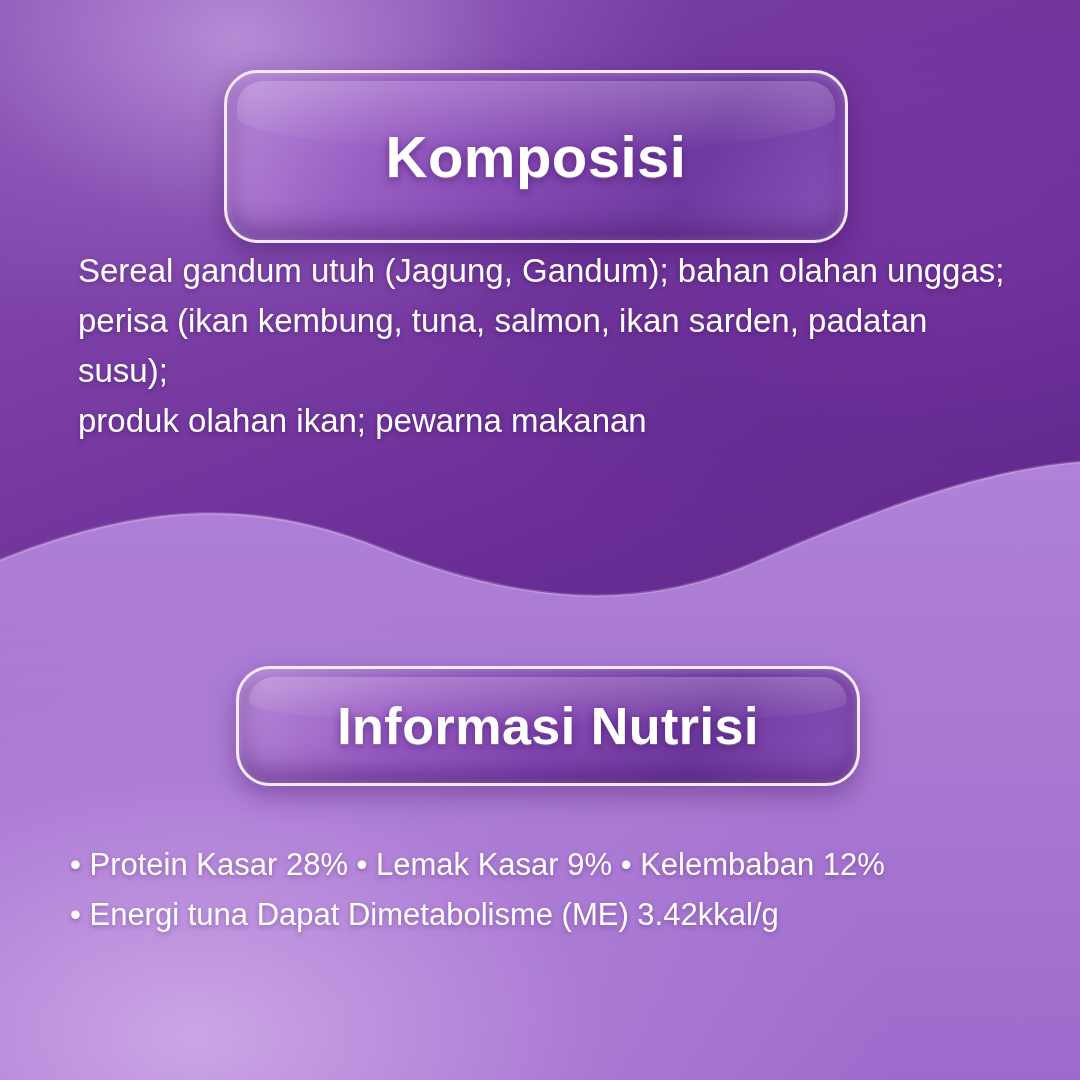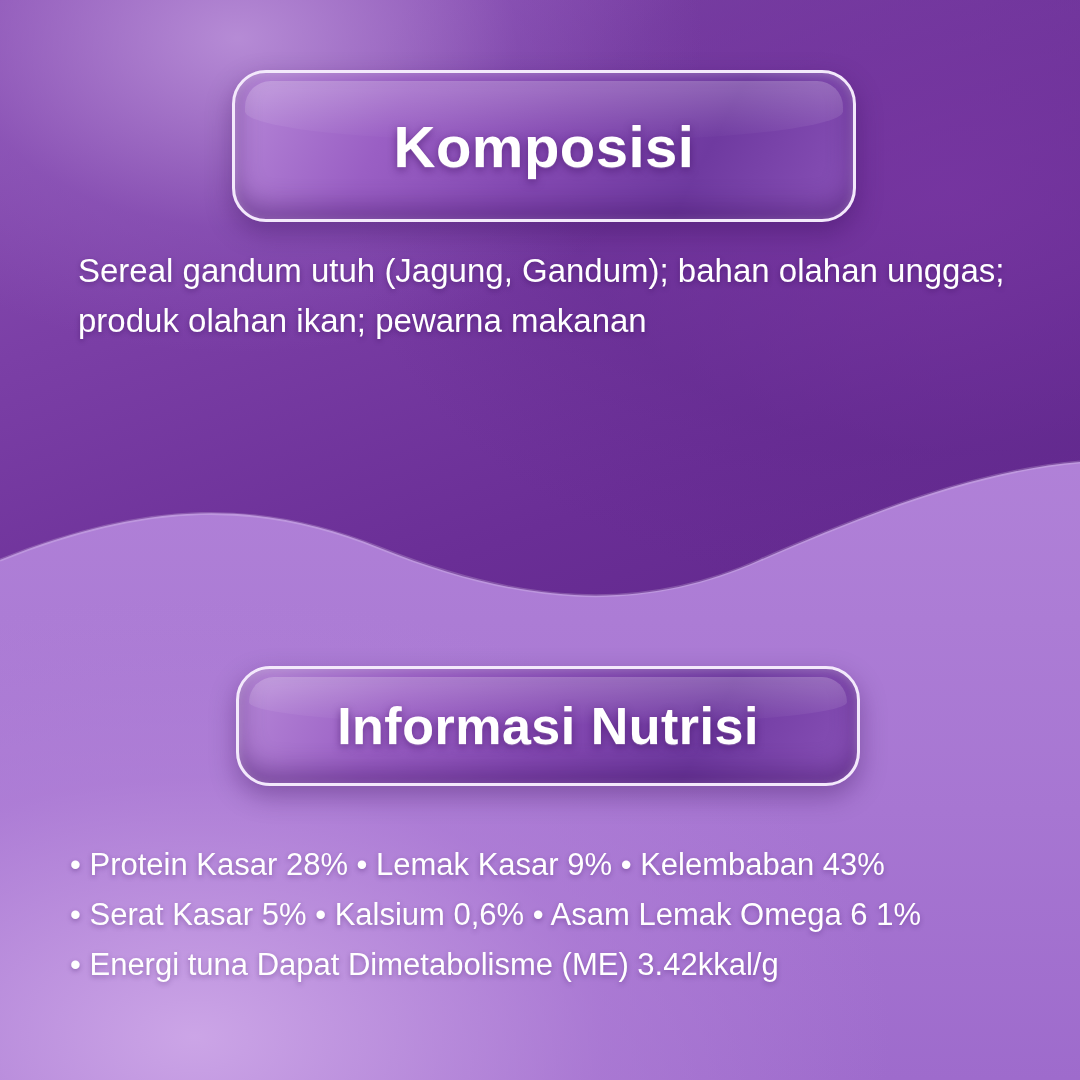--- a/index.html
+++ b/index.html
@@ -80,24 +80,24 @@
     position: relative;
     z-index: 2;
     color: #ffffff;
     font-weight: bold;
     letter-spacing: 0.5px;
     text-shadow: 0 3px 8px rgba(60, 12, 95, 0.55), 0 1px 0 rgba(255,255,255,0.25);
     white-space: nowrap;
   }
 
   #ribbon-komposisi {
-    left: 232px;
+    left: 224px;
     top: 70px;
     width: 624px;
-    height: 152px;
+    height: 173px;
   }
   #ribbon-komposisi .ribbon-title { font-size: 58px; }
 
   #ribbon-nutrisi {
     left: 236px;
     top: 666px;
     width: 624px;
     height: 120px;
   }
   #ribbon-nutrisi .ribbon-title { font-size: 52px; }
@@ -138,26 +138,26 @@
   <svg class="wave-sheen" viewBox="0 0 1080 1080">
     <path d="M0,560 C 150,500 260,500 380,548 C 520,604 640,614 760,560 C 870,512 980,470 1080,462" fill="none" stroke="rgba(255,255,255,0.35)" stroke-width="3"></path>
   </svg>
 
   <div class="ribbon" id="ribbon-komposisi">
     <span class="ribbon-title">Komposisi</span>
   </div>
 
   <div class="ingredients">
     <div class="line">Sereal gandum utuh (Jagung, Gandum); bahan olahan unggas;</div>
+    <div class="line">perisa (ikan kembung, tuna, salmon, ikan sarden, padatan susu);</div>
     <div class="line">produk olahan ikan; pewarna makanan</div>
   </div>
 
   <div class="ribbon" id="ribbon-nutrisi">
     <span class="ribbon-title">Informasi Nutrisi</span>
   </div>
 
   <div class="nutrition">
-    <div class="line">• Protein Kasar 28% • Lemak Kasar 9% • Kelembaban 43%</div>
-    <div class="line">• Serat Kasar 5% • Kalsium 0,6% • Asam Lemak Omega 6 1%</div>
+    <div class="line">• Protein Kasar 28% • Lemak Kasar 9% • Kelembaban 12%</div>
     <div class="line">• Energi tuna Dapat Dimetabolisme (ME) 3.42kkal/g</div>
   </div>
 
 </div>
 
 </body></html>

